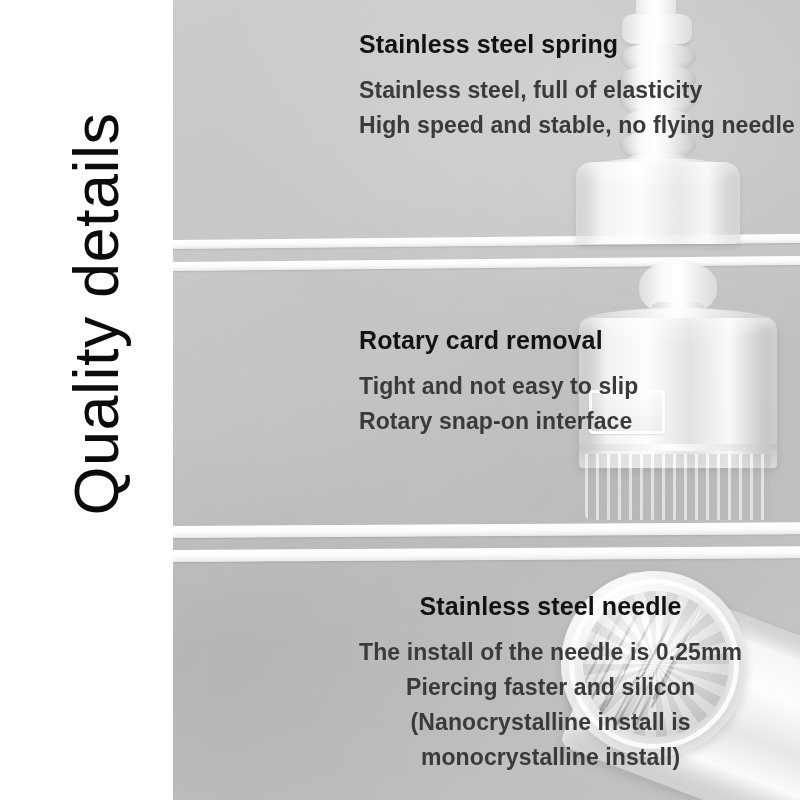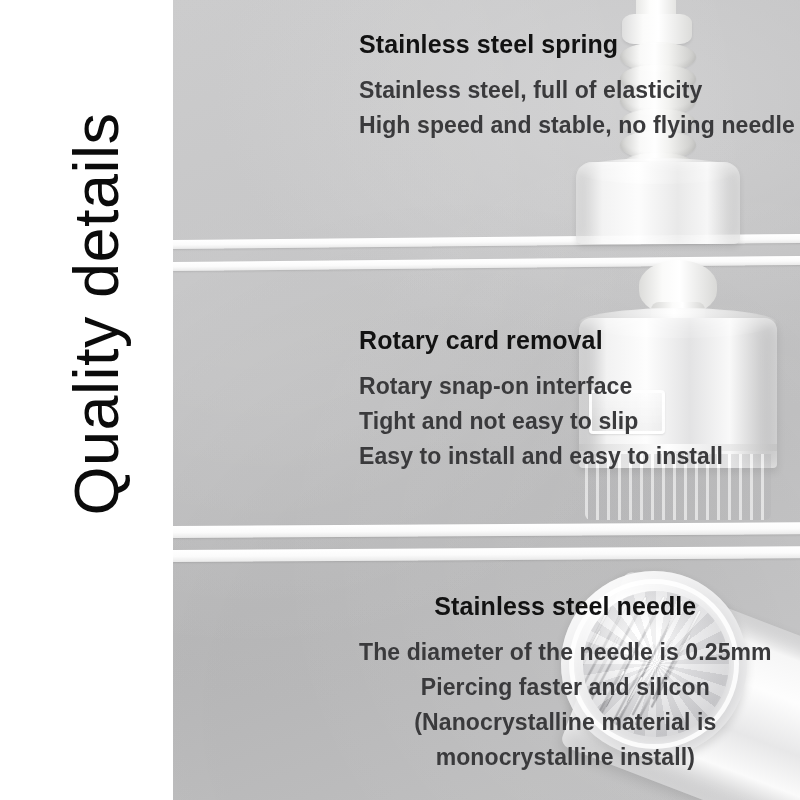--- a/index.html
+++ b/index.html
@@ -309,30 +309,29 @@
     </div>
 
     <div class="block" id="block-1">
       <h2>Stainless steel spring</h2>
       <p>Stainless steel, full of elasticity</p>
       <p>High speed and stable, no flying needle</p>
     </div>
 
     <div class="block" id="block-2">
       <h2>Rotary card removal</h2>
+      <p>Tight and not easy to slip</p>
       <p>Rotary snap-on interface</p>
-      <p>Tight and not easy to slip</p>
-      <p>Easy to install and easy to install</p>
     </div>
 
     <div class="block" id="block-3">
       <h2>Stainless steel needle</h2>
-      <p class="wide">The diameter of the needle is 0.25mm</p>
+      <p class="wide">The install of the needle is 0.25mm</p>
       <p class="wide">Piercing faster and silicon</p>
-      <p class="wide">(Nanocrystalline material is</p>
+      <p class="wide">(Nanocrystalline install is</p>
       <p class="wide">monocrystalline install)</p>
     </div>
 
   </div>
 
   <div id="left-rail">
     <div id="vertical-title">Quality details</div>
   </div>
 
 </div>

